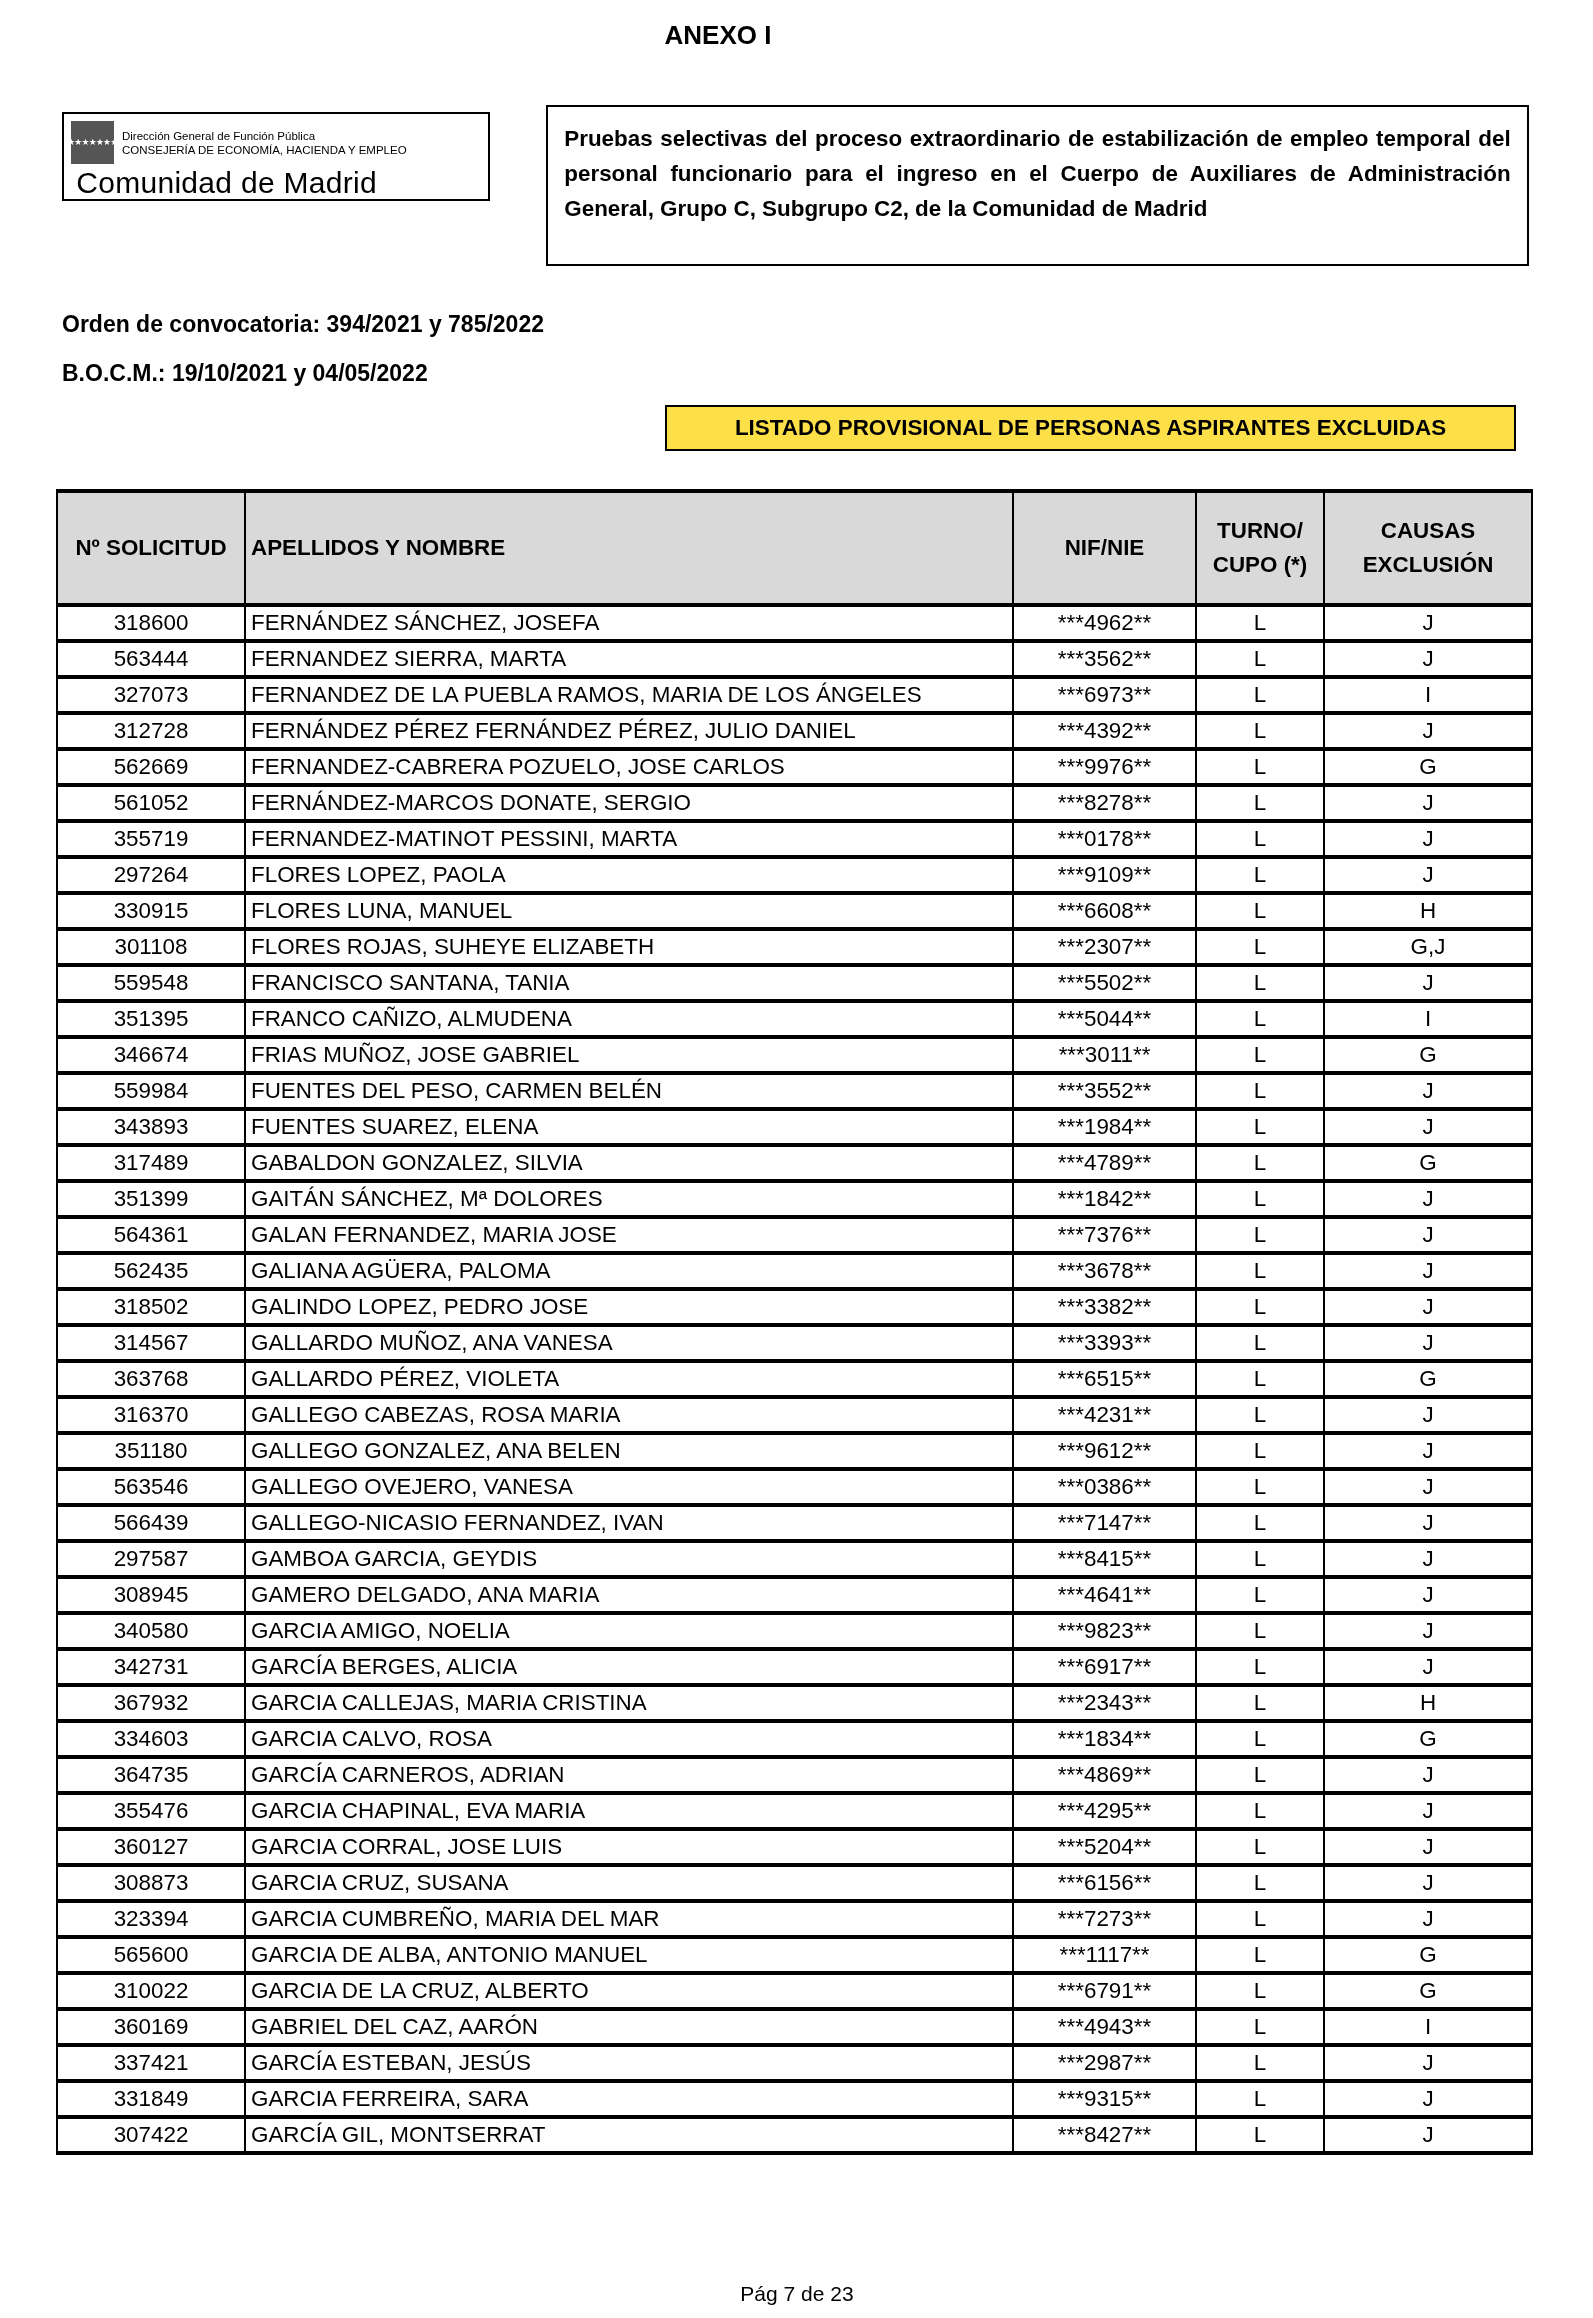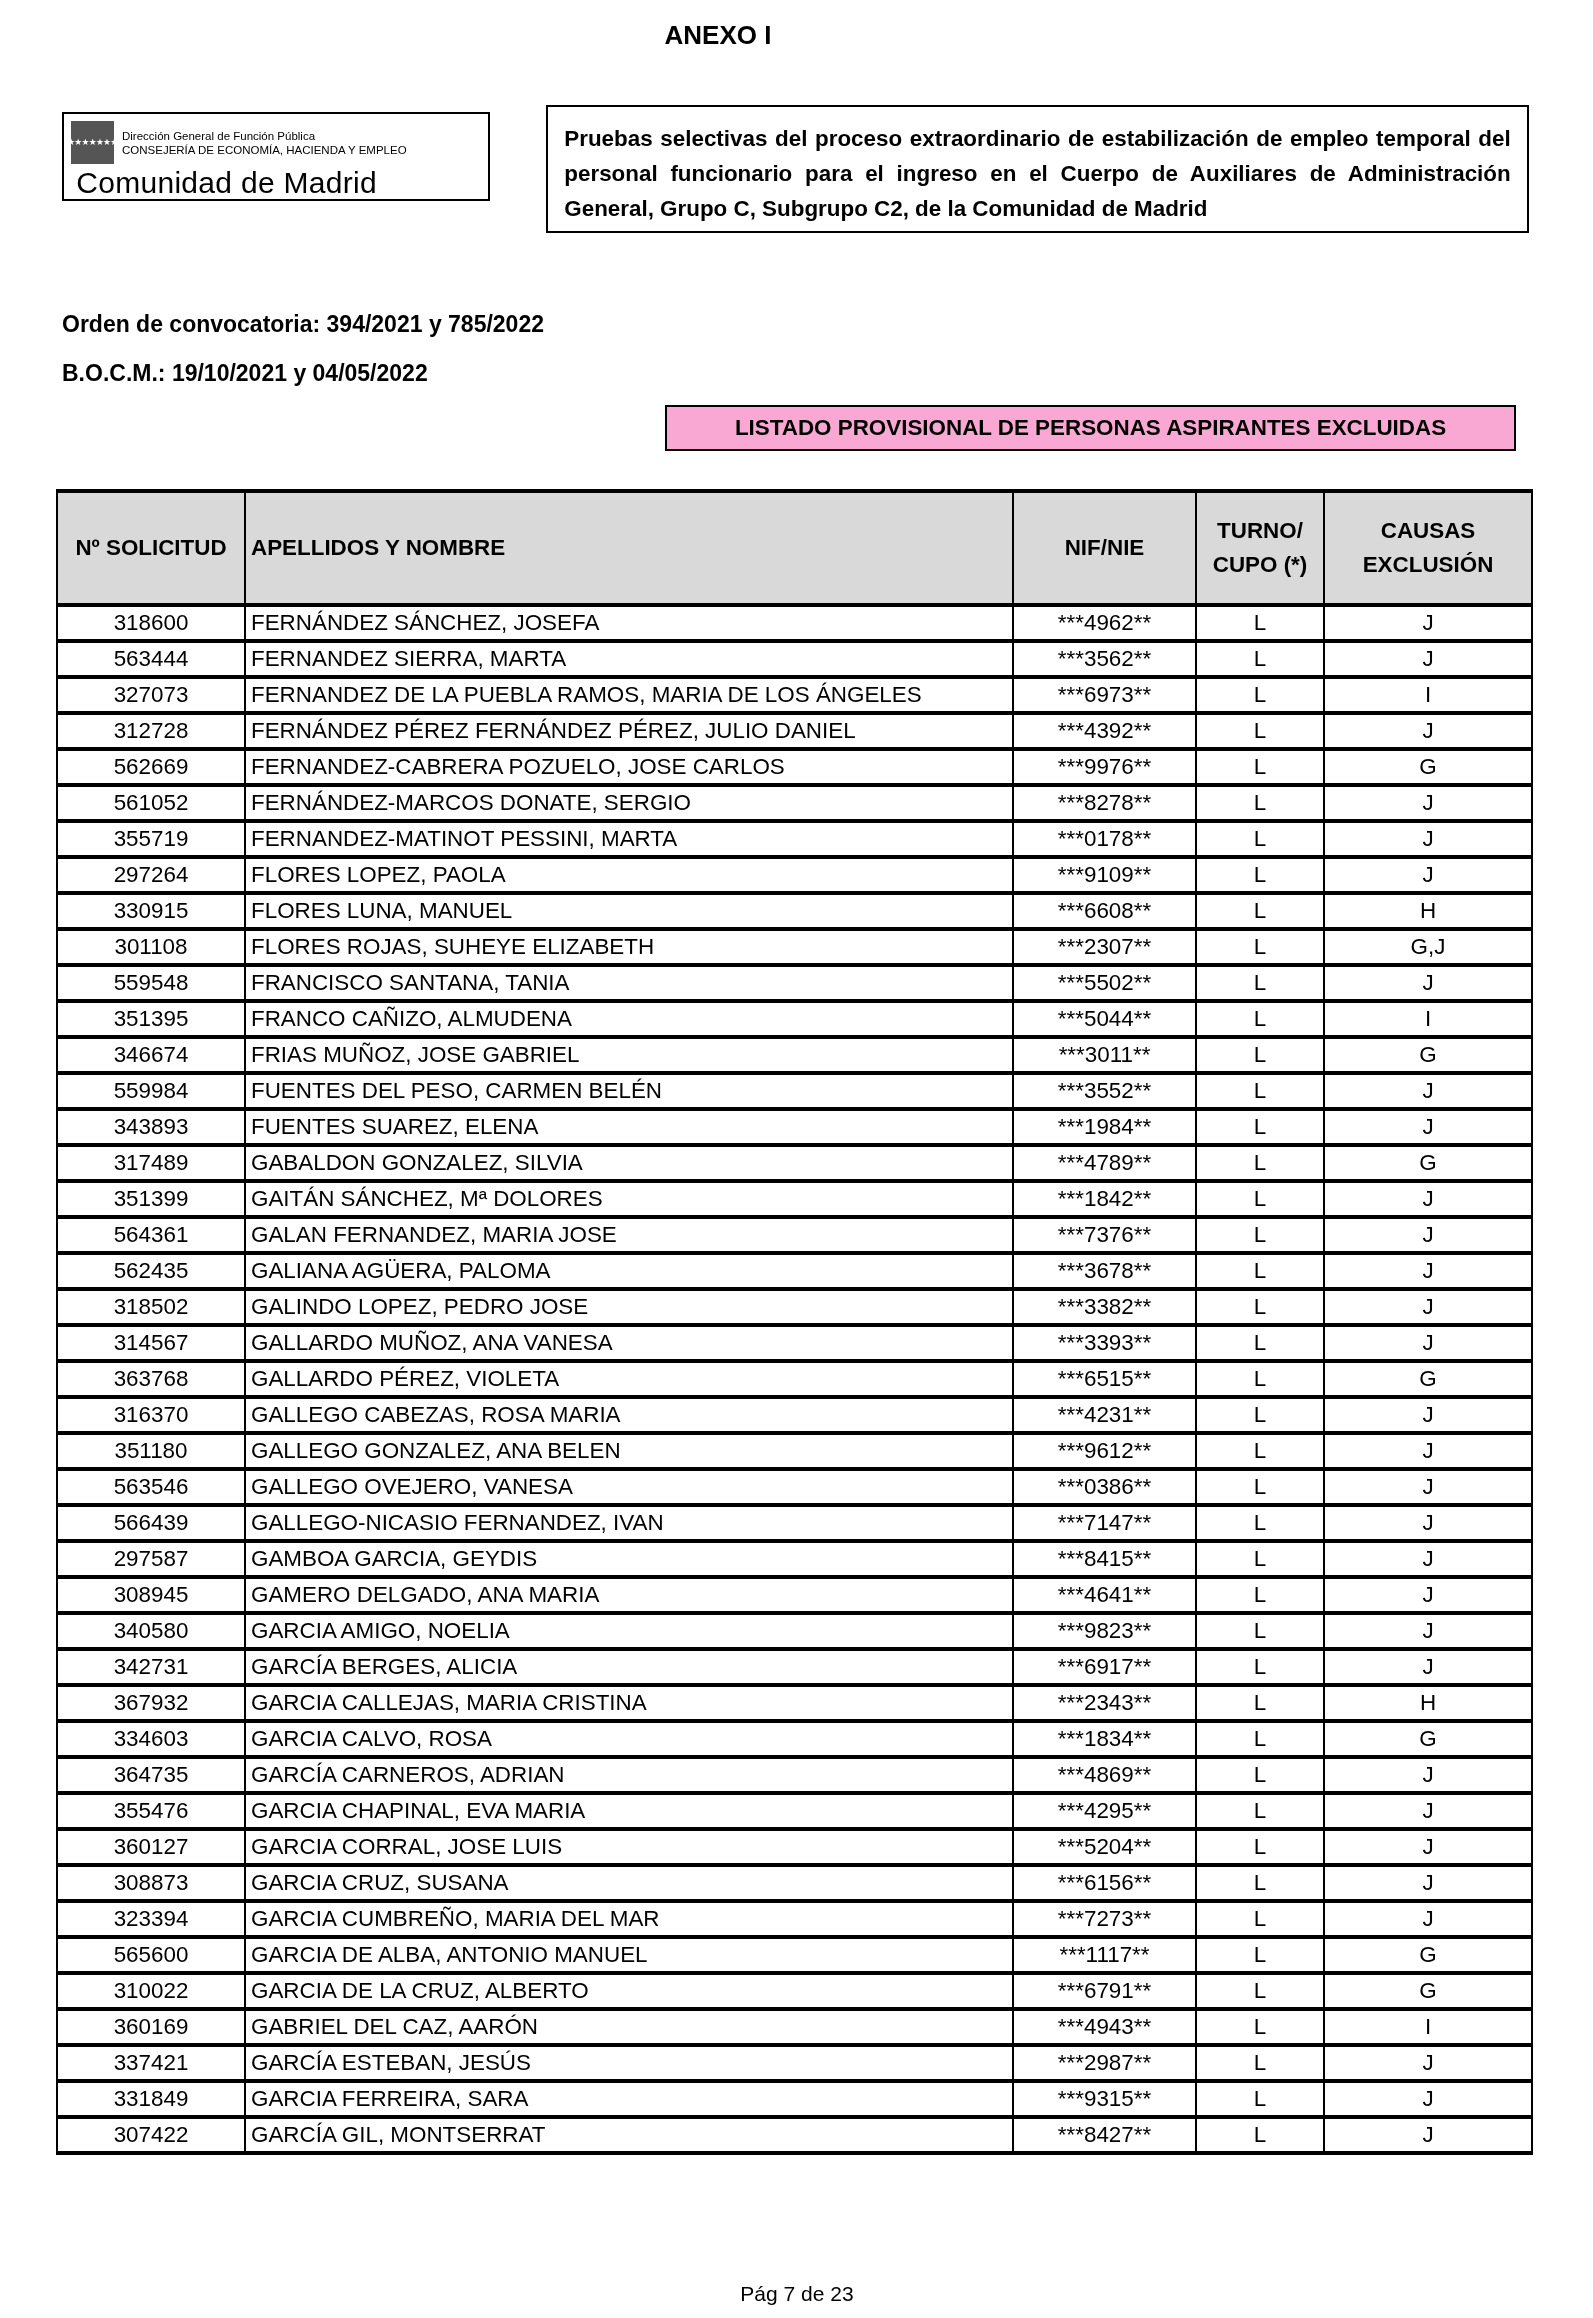--- a/index.html
+++ b/index.html
@@ -5,26 +5,26 @@
   html, body { margin:0; padding:0; background:#ffffff; }
   body { width:1594px; height:2319px; position:relative; overflow:hidden;
          font-family:"Liberation Sans", "DejaVu Sans", sans-serif; color:#000; }
   .abs { position:absolute; }
   #anexo { left:0; width:1436px; top:20.4px; text-align:center; font-weight:bold; font-size:26px; }
   #logo { left:62px; top:112px; width:428px; height:89px; border:2.7px solid #000; box-sizing:border-box; background:#fff; }
   #logo .emblem { position:absolute; left:6.8px; top:6.8px; width:43px; height:43px; background:#555; color:#fff;
                   font-size:8.8px; line-height:8.8px; letter-spacing:-0.7px; display:flex; align-items:center; justify-content:center; text-align:center; }
   #logo .dir { position:absolute; left:58px; top:16.3px; font-size:11.5px; line-height:13.6px; }
   #logo .cm { position:absolute; left:12.2px; top:53px; font-size:30px; font-weight:normal; line-height:31px; letter-spacing:0.3px; }
-  #titlebox { left:546px; top:105px; width:983px; height:128px; border:2.7px solid #000; box-sizing:border-box; padding:13.6px 16.3px; }
+  #titlebox { left:546px; top:105px; width:983px; height:161px; border:2.7px solid #000; box-sizing:border-box; padding:13.6px 16.3px; }
   #titlebox p { margin:0; font-weight:bold; font-size:22.4px; line-height:35px; text-align:justify; text-align-last:left; }
   .meta { left:62px; font-weight:bold; font-size:23px; }
   #orden { top:311px; }
   #bocm { top:360px; }
-  #listado { left:665px; top:405px; width:851px; height:46px; background:#f9a8d4; border:2.7px solid #000; box-sizing:border-box;
+  #listado { left:665px; top:405px; width:851px; height:46px; background:#fde047; border:2.7px solid #000; box-sizing:border-box;
              display:flex; align-items:center; justify-content:center; font-weight:bold; font-size:22.4px; }
   table { position:absolute; left:56px; top:489px; width:1474px; border-collapse:collapse; table-layout:fixed; }
   th, td { border-left:2px solid #000; border-right:2px solid #000; padding:0; font-size:22.4px; }
   thead th { background:#d9d9d9; height:110px; font-weight:bold; line-height:34px; border-top:4.8px solid #000; border-bottom:4.8px solid #000; }
   tbody td { height:32px; border-bottom:4.1px solid #000; line-height:32px; white-space:nowrap; overflow:hidden; }
   tbody tr:last-child td { border-bottom:4.8px solid #000; }
   .c { text-align:center; }
   .l { text-align:left; padding-left:5px; }
   col.c1 { width:188px; } col.c2 { width:768px; } col.c3 { width:183px; } col.c4 { width:128px; } col.c5 { width:208px; }
   #footer { left:0; width:1594px; top:2282px; text-align:center; font-size:21px; }

